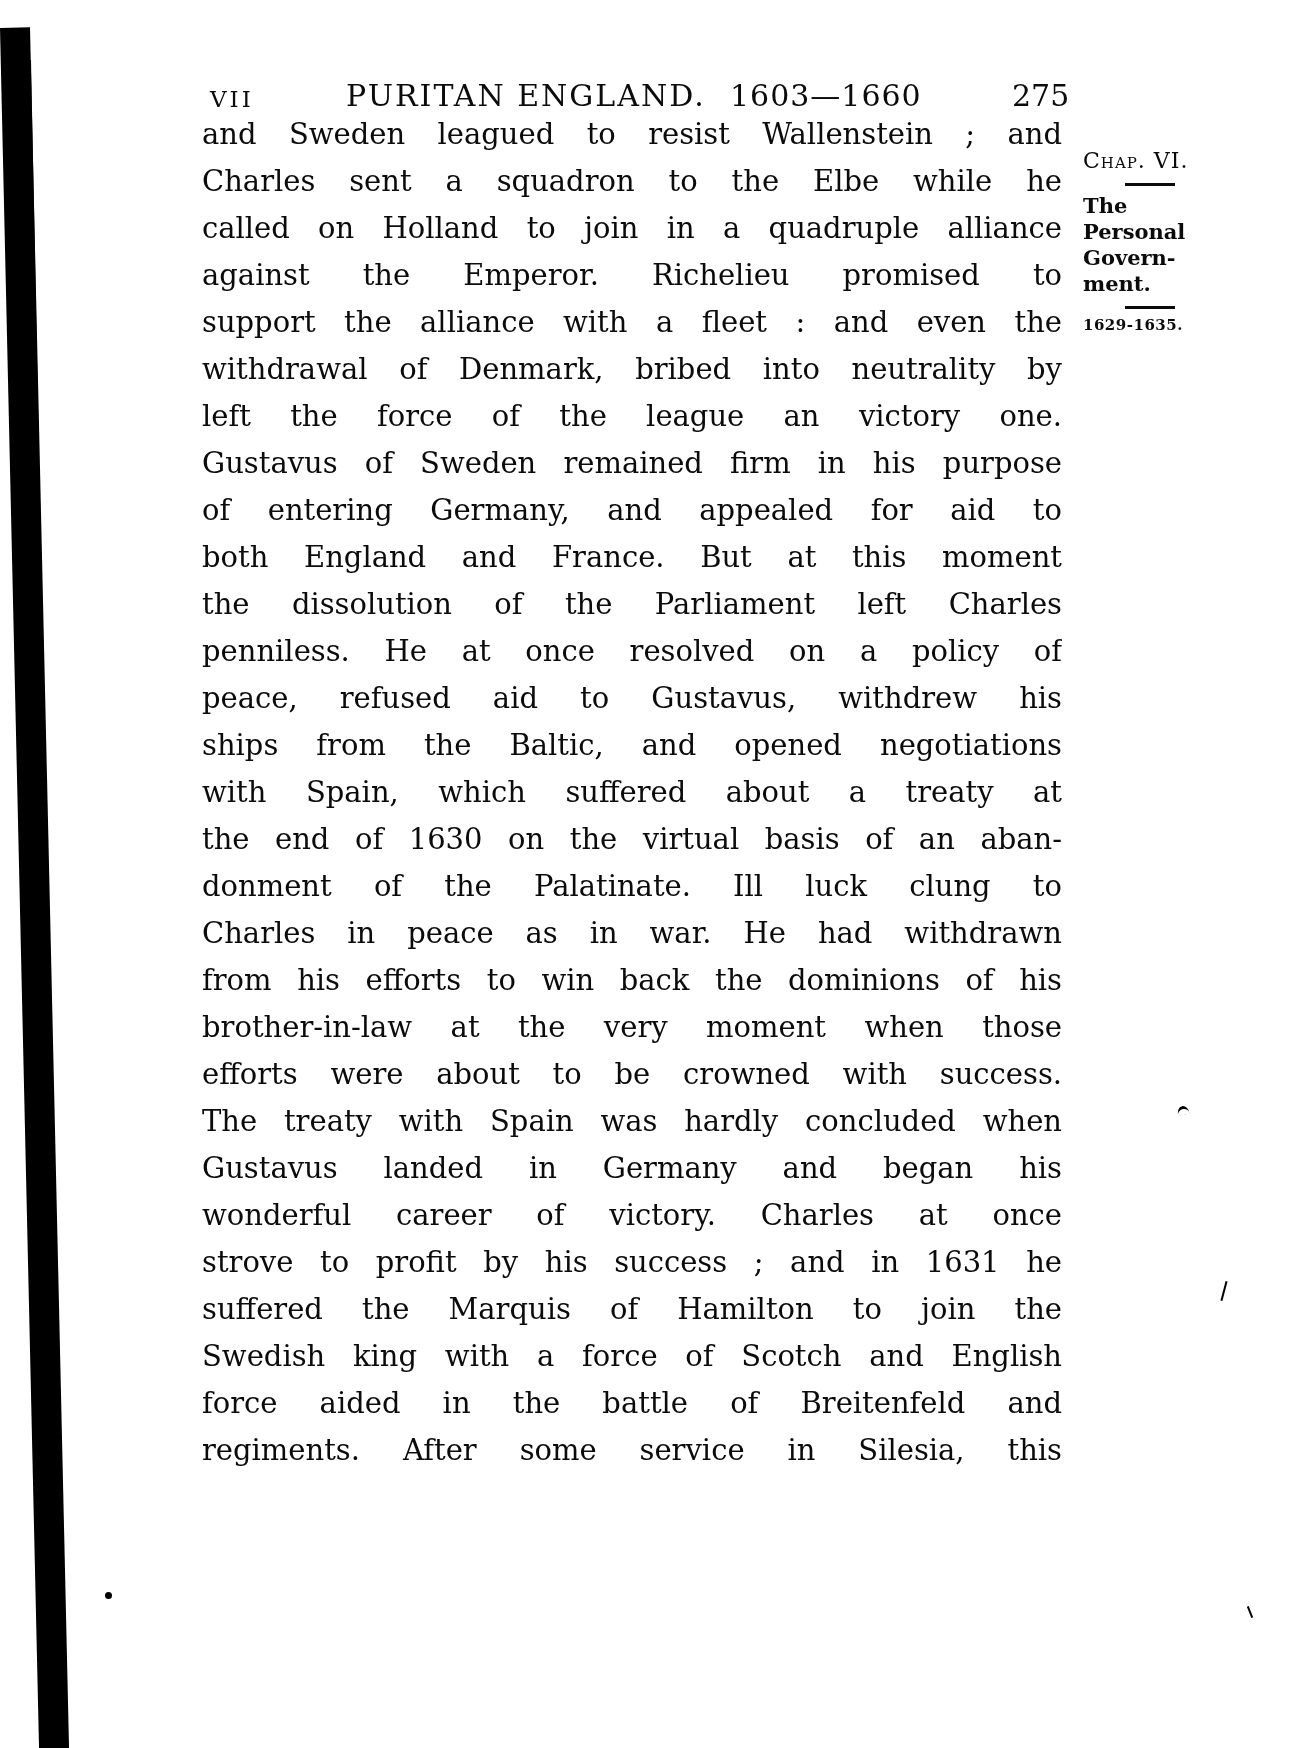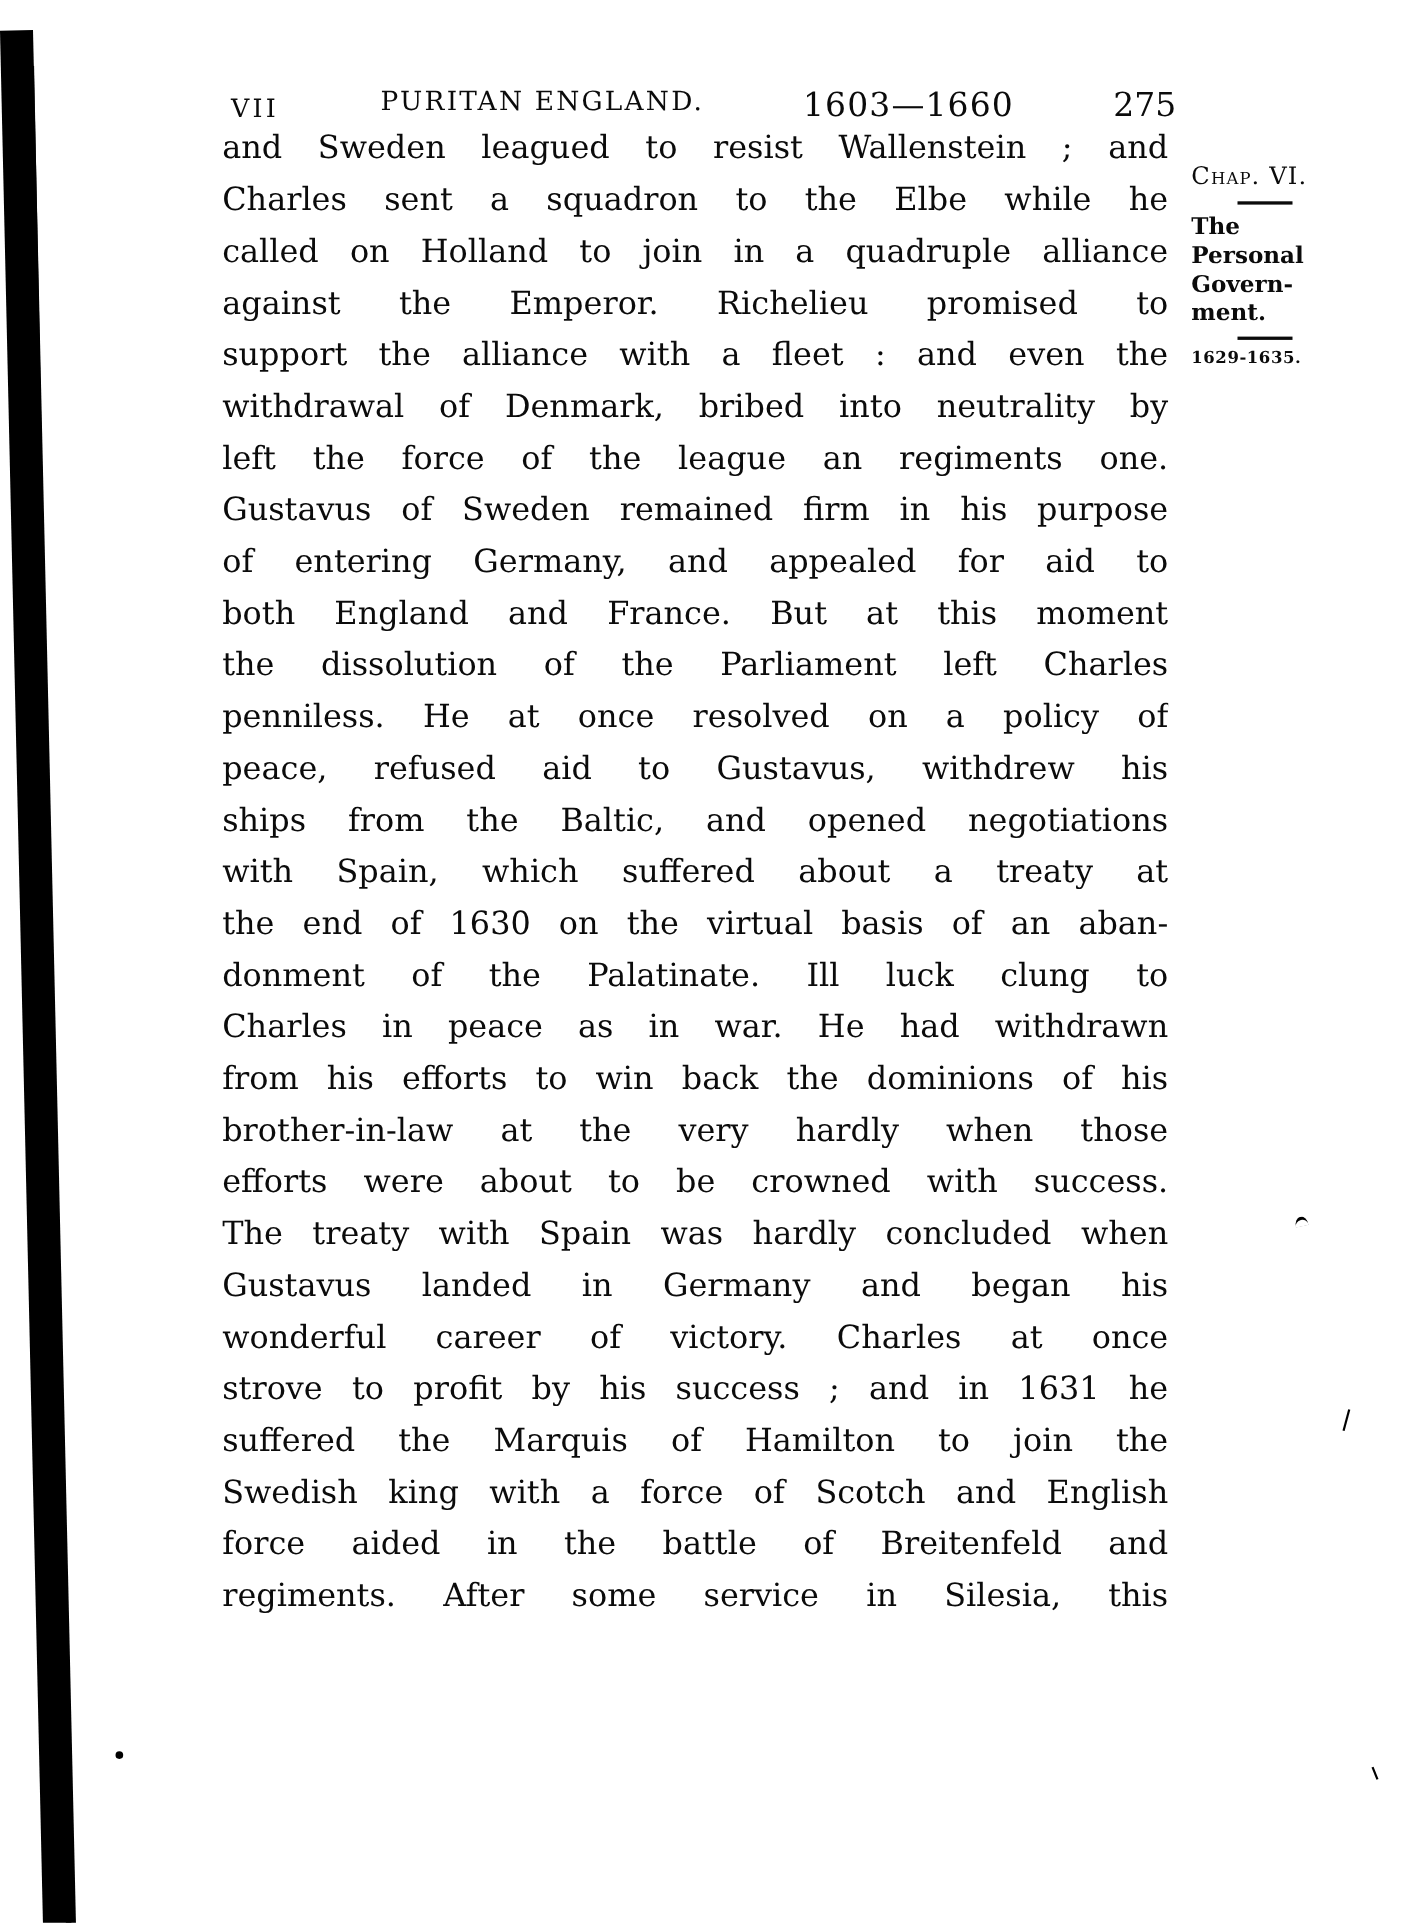--- a/index.html
+++ b/index.html
@@ -26,21 +26,21 @@
     width: 5px; height: 1700px;
     background: #000;
     transform: rotate(-1.15deg);
     transform-origin: top left;
     opacity: .9;
   }
 
   
   .hdr { position: absolute; white-space: nowrap; margin-top: 22px; }
   .hdr-numeral  { left: 210px; top: 64px; font-size: 23px; letter-spacing: 3px; }
-  .hdr-title    { left: 346px; top: 56px; font-size: 24px; letter-spacing: 2px; }
+  .hdr-title    { left: 346px; top: 56px; font-size: 30px; letter-spacing: 2px; }
   .hdr-dates    { left: 730px; top: 56px; font-size: 30px; letter-spacing: 1px; }
   .hdr-pagenum  { left: 1012px; top: 56px; font-size: 30px; }
 
   
   .body-text {
     position: absolute; left: 202px; top: 111px; width: 860px;
   }
   .body-text .line {
     height: 47px; line-height: 47px;
     font-size: 29px;
@@ -107,34 +107,34 @@
   <div class="hdr hdr-dates">1603—1660</div>
   <div class="hdr hdr-pagenum">275</div>
 
   <div class="body-text">
       <div class="line">and Sweden leagued to resist Wallenstein ; and</div>
       <div class="line">Charles sent a squadron to the Elbe while he</div>
       <div class="line">called on Holland to join in a quadruple alliance</div>
       <div class="line">against the Emperor. Richelieu promised to</div>
       <div class="line">support the alliance with a fleet : and even the</div>
       <div class="line">withdrawal of Denmark, bribed into neutrality by</div>
-      <div class="line">left the force of the league an regiments one.</div>
+      <div class="line">left the force of the league an victory one.</div>
       <div class="line">Gustavus of Sweden remained firm in his purpose</div>
       <div class="line">of entering Germany, and appealed for aid to</div>
       <div class="line">both England and France. But at this moment</div>
       <div class="line">the dissolution of the Parliament left Charles</div>
       <div class="line">penniless. He at once resolved on a policy of</div>
       <div class="line">peace, refused aid to Gustavus, withdrew his</div>
       <div class="line">ships from the Baltic, and opened negotiations</div>
       <div class="line">with Spain, which suffered about a treaty at</div>
       <div class="line">the end of 1630 on the virtual basis of an aban-</div>
       <div class="line">donment of the Palatinate. Ill luck clung to</div>
       <div class="line">Charles in peace as in war. He had withdrawn</div>
       <div class="line">from his efforts to win back the dominions of his</div>
-      <div class="line">brother-in-law at the very hardly when those</div>
+      <div class="line">brother-in-law at the very moment when those</div>
       <div class="line">efforts were about to be crowned with success.</div>
       <div class="line">The treaty with Spain was hardly concluded when</div>
       <div class="line">Gustavus landed in Germany and began his</div>
       <div class="line">wonderful career of victory. Charles at once</div>
       <div class="line">strove to profit by his success ; and in 1631 he</div>
       <div class="line">suffered the Marquis of Hamilton to join the</div>
       <div class="line">Swedish king with a force of Scotch and English</div>
       <div class="line">force aided in the battle of Breitenfeld and</div>
       <div class="line">regiments. After some service in Silesia, this</div>
     </div>

